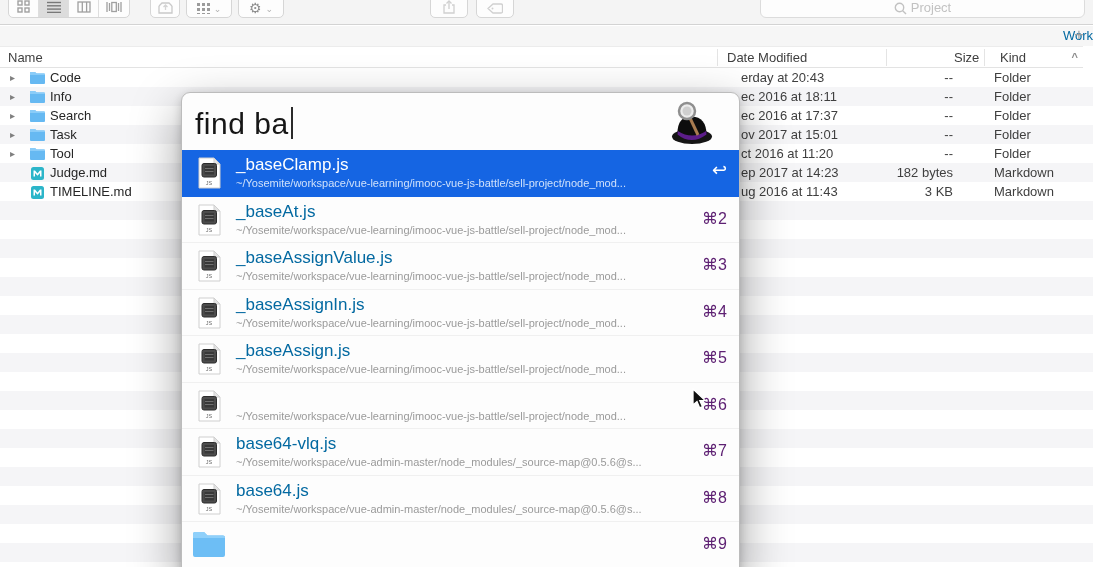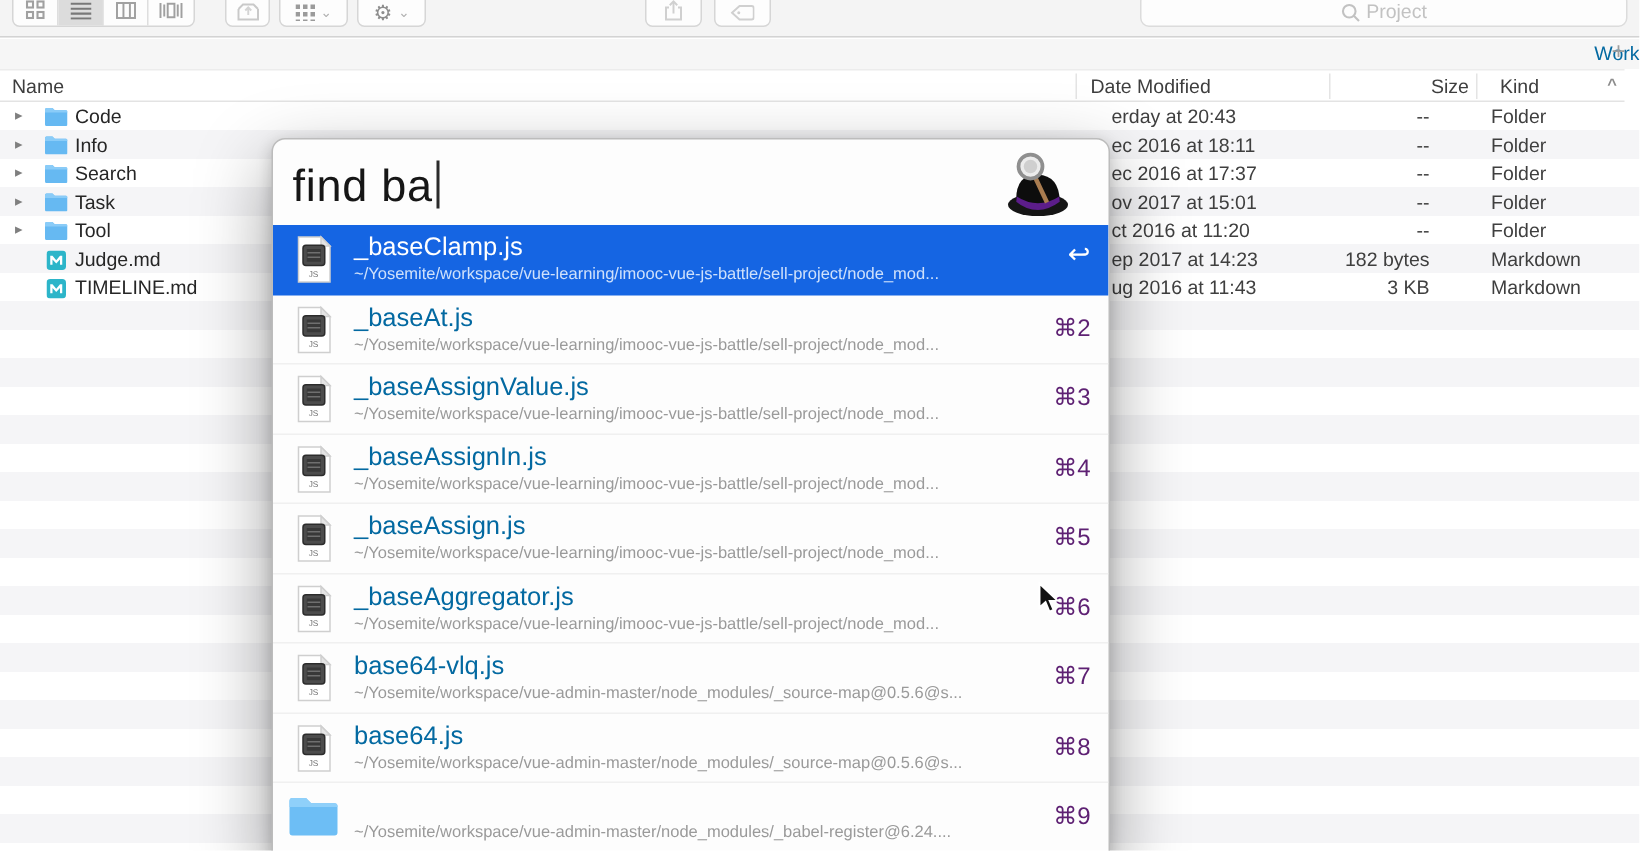--- a/index.html
+++ b/index.html
@@ -382,21 +382,20 @@
     <div class="arow">
       <span class="a-icon"><svg width="34" height="34" viewBox="0 0 34 34">
             <path d="M7 2 L22 2 L28 8 L28 32 L7 32 Z" fill="#fff" stroke="#cfcfcf"></path>
             <path d="M22 2 L22 8 L28 8 Z" fill="#e4e4e4" stroke="#cfcfcf"></path>
             <rect x="10" y="7.5" width="14.5" height="13.5" rx="2" fill="#4c4c4c" stroke="#2c2c2c"></rect>
             <rect x="12.5" y="10" width="9.5" height="8.5" fill="#383838"></rect>
             <line x1="13" y1="12.5" x2="21.5" y2="12.5" stroke="#6f6f6f"></line>
             <line x1="13" y1="15.5" x2="21.5" y2="15.5" stroke="#6f6f6f"></line>
             <text x="17" y="28.5" font-size="5.5" fill="#6b6b6b" text-anchor="middle" font-family="sans-serif">JS</text>
           </svg></span>
-      <span class="a-title">_baseAggregator.js</span>
       <span class="a-path">~/Yosemite/workspace/vue-learning/imooc-vue-js-battle/sell-project/node_mod...</span>
       <span class="a-short">⌘6</span>
     </div>
 
     <div class="arow">
       <span class="a-icon"><svg width="34" height="34" viewBox="0 0 34 34">
             <path d="M7 2 L22 2 L28 8 L28 32 L7 32 Z" fill="#fff" stroke="#cfcfcf"></path>
             <path d="M22 2 L22 8 L28 8 Z" fill="#e4e4e4" stroke="#cfcfcf"></path>
             <rect x="10" y="7.5" width="14.5" height="13.5" rx="2" fill="#4c4c4c" stroke="#2c2c2c"></rect>
             <rect x="12.5" y="10" width="9.5" height="8.5" fill="#383838"></rect>
@@ -422,21 +421,20 @@
       <span class="a-title">base64.js</span>
       <span class="a-path">~/Yosemite/workspace/vue-admin-master/node_modules/_source-map@0.5.6@s...</span>
       <span class="a-short">⌘8</span>
     </div>
 
     <div class="arow">
       <span class="a-icon" style="top:8px;"><svg width="34" height="28" viewBox="0 0 34 28">
             <path d="M1 4 Q1 2 3 2 L12 2 L15.5 5.5 L31 5.5 Q33 5.5 33 7.5 L33 25 Q33 27 31 27 L3 27 Q1 27 1 25 Z" fill="#6dbef5"></path>
             <path d="M1 8 L33 8 L33 7.5 Q33 5.5 31 5.5 L15.5 5.5 L12 2 L3 2 Q1 2 1 4 Z" fill="#8fd0fa"></path>
           </svg></span>
-      <span class="a-path">~/Yosemite/workspace/vue-admin-master/node_modules/_babel-register@6.24....</span>
       <span class="a-short">⌘9</span>
     </div>
 
   </div>
 </div>
 
 <svg class="cursor" width="16" height="22" viewBox="0 0 16 22">
   <path d="M3 1 L3 17 L7 13.5 L9.6 19.8 L12.4 18.6 L9.8 12.6 L15 12.4 Z" fill="#111" stroke="#fff" stroke-width="1.3"></path>
 </svg>
 

